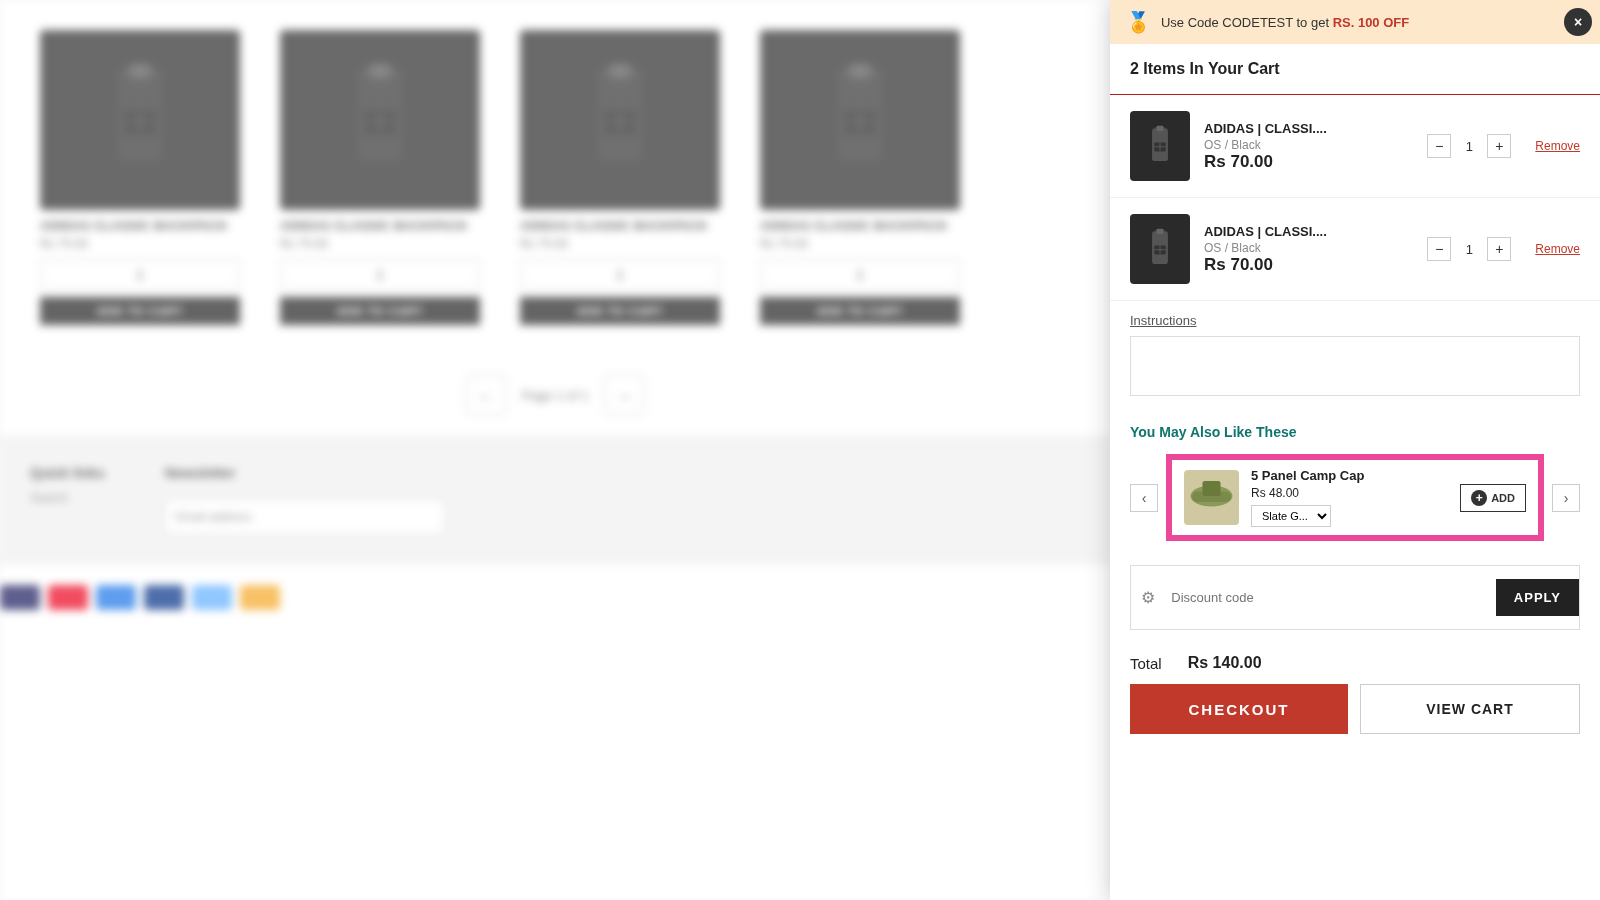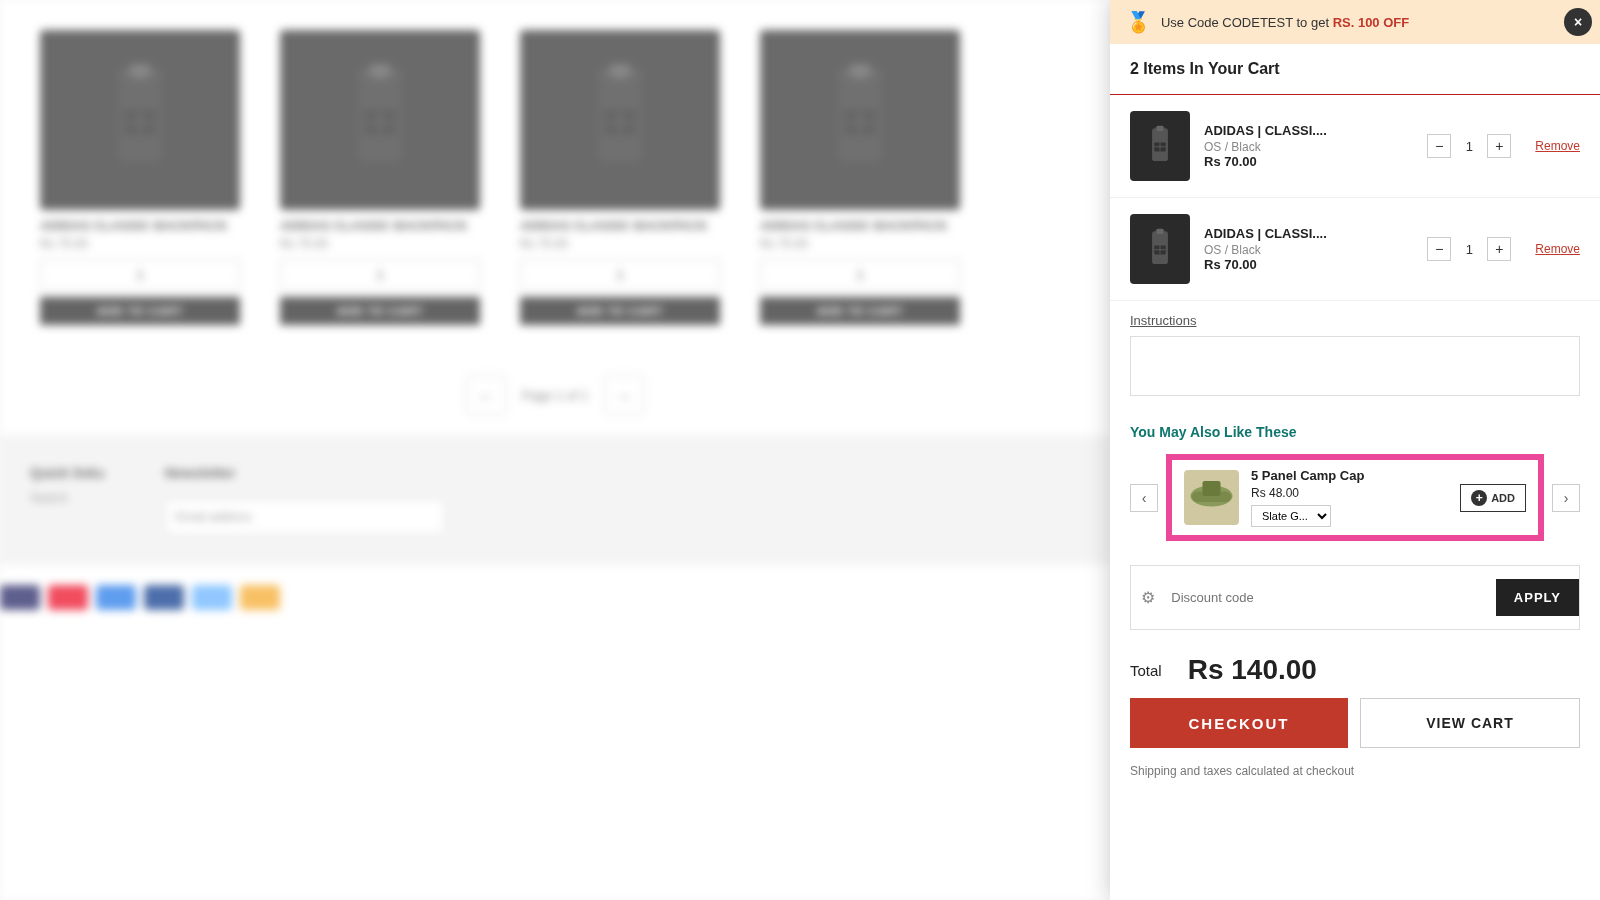--- a/index.html
+++ b/index.html
@@ -264,21 +264,21 @@
       color: #222;
     }
 
     .cart-item-variant {
       font-size: 12px;
       color: #888;
       margin-top: 2px;
     }
 
     .cart-item-price {
-      font-size: 13px;
+      font-size: 17px;
       color: #222;
       font-weight: bold;
     }
 
     .cart-item-qty {
       display: flex;
       align-items: center;
       gap: 10px;
     }
 
@@ -495,21 +495,21 @@
       flex-shrink: 0;
     }
 
     .total-label {
       font-size: 15px;
       color: #222;
       font-weight: normal;
     }
 
     .total-amount {
-      font-size: 28px;
+      font-size: 16px;
       font-weight: bold;
       color: #222;
     }
 
     
     .action-buttons {
       padding: 0 20px 10px;
       display: flex;
       gap: 12px;
       flex-shrink: 0;
@@ -766,14 +766,13 @@
   <div class="total-section">
     <span class="total-label">Total</span>
     <span class="total-amount">Rs 140.00</span>
   </div>
 
   <div class="action-buttons">
     <button class="checkout-btn">CHECKOUT</button>
     <button class="view-cart-btn">VIEW CART</button>
   </div>
 
-  <div class="shipping-note">Shipping and taxes calculated at checkout</div>
 </div>
 
 </body></html>

